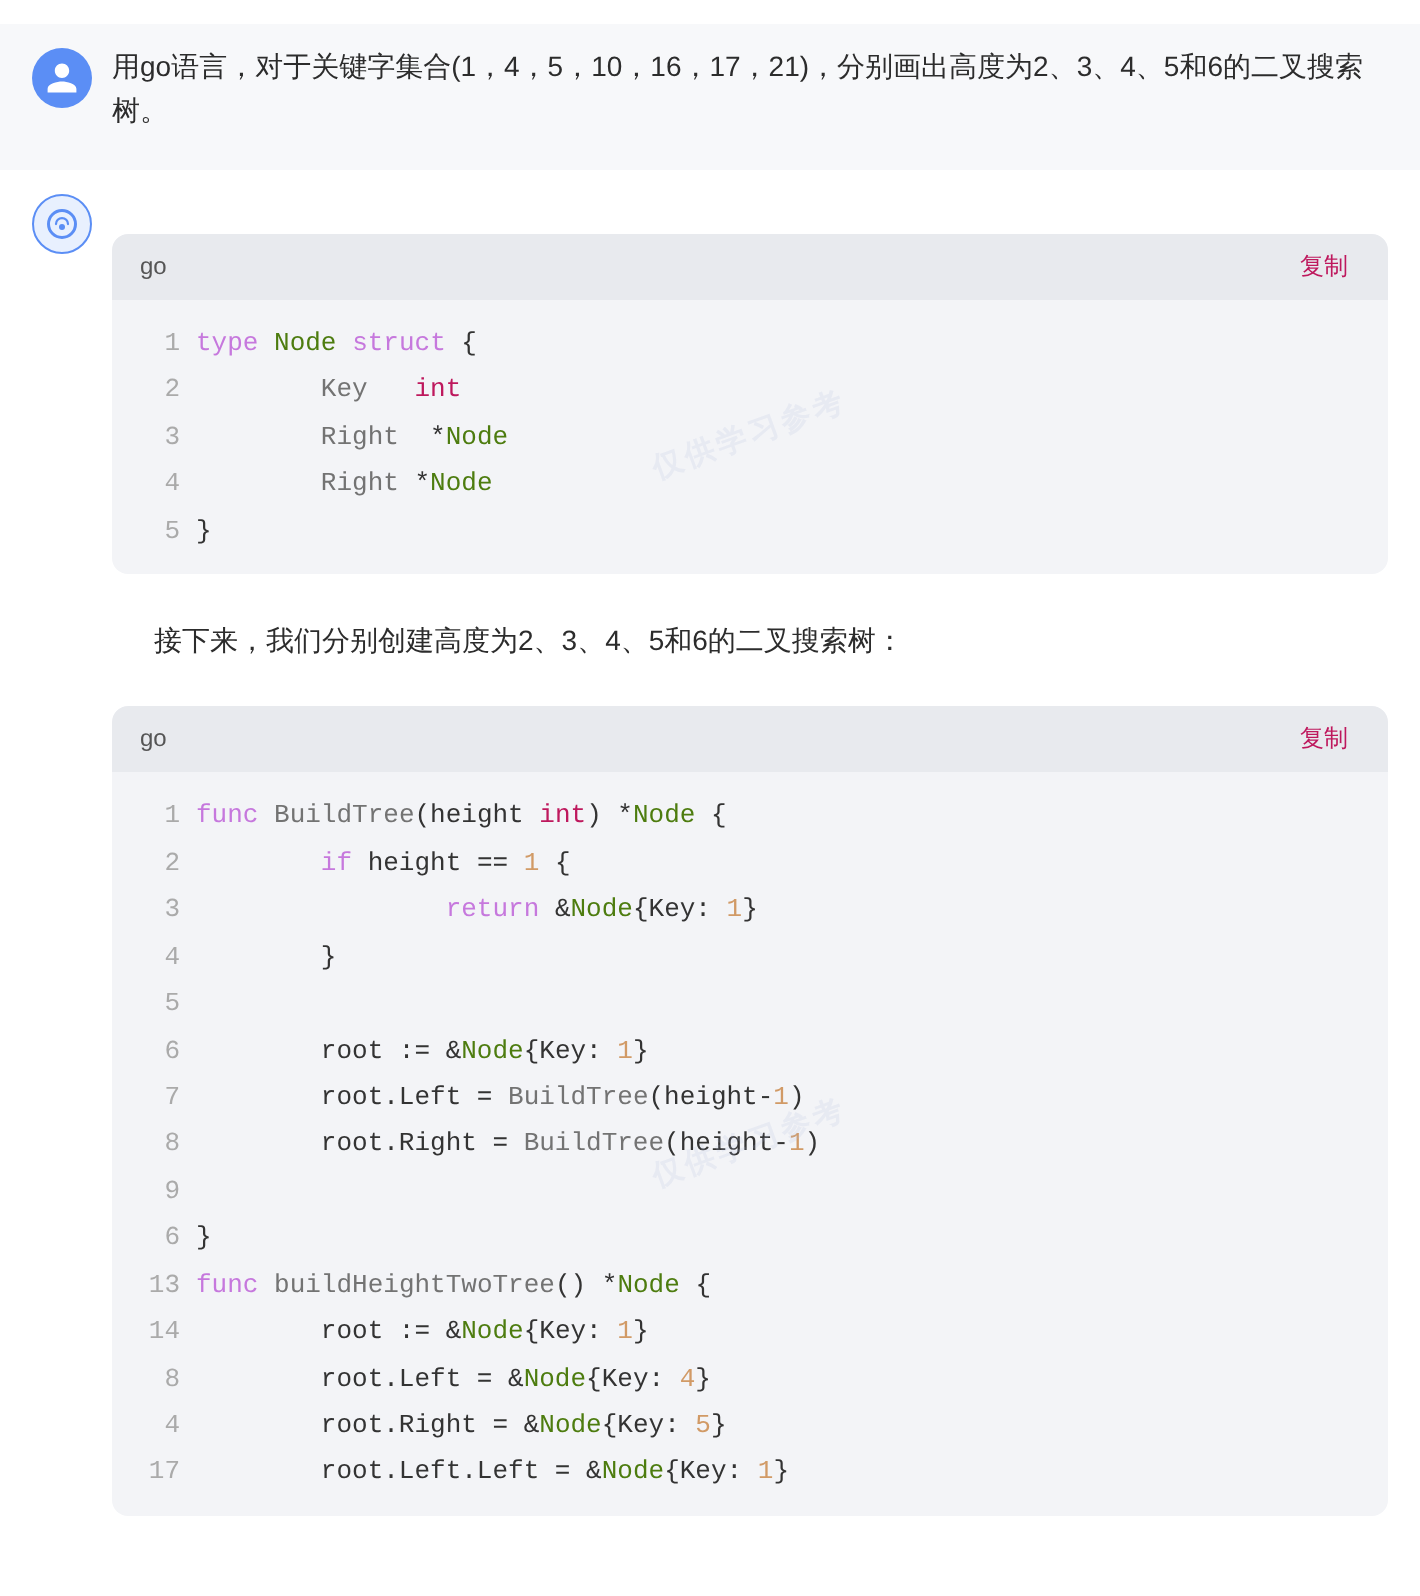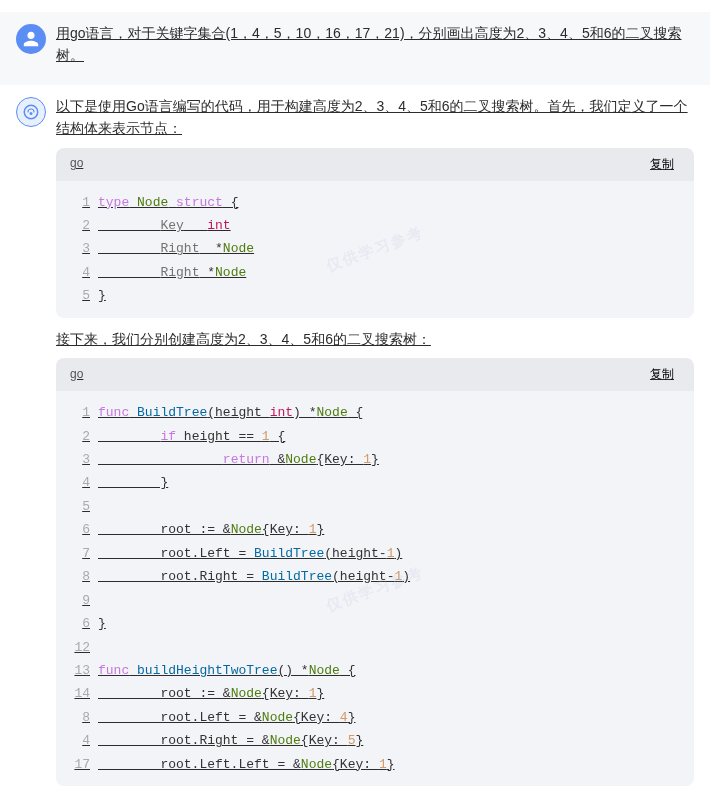--- a/index.html
+++ b/index.html
@@ -43,47 +43,46 @@
       border: 1.5px solid #5b8ef5;
     }
     .avatar svg {
       width: 18px;
       height: 18px;
     }
     .message-content {
       flex: 1;
       line-height: 1.6;
       color: #2c2c2c;
-      text-decoration: underline;
     }
     .message-content p {
       margin-bottom: 8px;
     }
     .code-block {
       background: #f3f4f7;
       border-radius: 8px;
-      margin: 8px 0;
+      margin: 22px 0;
       overflow: hidden;
     }
     .code-header {
       display: flex;
       justify-content: space-between;
       align-items: center;
       padding: 6px 14px;
       background: #e8eaee;
       border-radius: 8px 8px 0 0;
     }
     .code-lang {
       font-size: 12px;
       color: #555;
       font-weight: 500;
     }
     .copy-btn {
       font-size: 12px;
-      color: #000000;
+      color: #be185d;
       background: none;
       border: none;
       cursor: pointer;
       padding: 2px 6px;
     }
     .code-body {
       padding: 10px 14px;
       overflow-x: auto;
       position: relative;
     }
@@ -108,21 +107,21 @@
     }
     .code-line {
       color: #333;
     }
     
     .kw { color: #c678dd; }
     .type-name { color: #4d7c0f; }
     .field { color: #737373; }
     .builtin { color: #be185d; }
     .num { color: #d19a66; }
-    .fn { color: #0369a1; }
+    .fn { color: #737373; }
 
     .watermark-bg {
       position: relative;
     }
     .watermark-text {
       position: absolute;
       top: 0; left: 0; right: 0; bottom: 0;
       display: flex;
       align-items: center;
       justify-content: center;
@@ -158,21 +157,20 @@
   <div class="message-row assistant">
     <div class="avatar assistant-avatar">
       <svg viewBox="0 0 24 24" fill="none">
         <circle cx="12" cy="12" r="9" stroke="#5b8ef5" stroke-width="2" fill="#e8f0fe"></circle>
         <path d="M8 12c0-2.2 1.8-4 4-4s4 1.8 4 4" stroke="#5b8ef5" stroke-width="1.5" stroke-linecap="round"></path>
         <circle cx="12" cy="14" r="2" fill="#5b8ef5"></circle>
       </svg>
     </div>
     <div class="message-content">
 
-      <p>以下是使用Go语言编写的代码，用于构建高度为2、3、4、5和6的二叉搜索树。首先，我们定义了一个结构体来表示节点：</p>
 
       <div class="code-block watermark-bg">
         <div class="code-header">
           <span class="code-lang">go</span>
           <button class="copy-btn">复制</button>
         </div>
         <div class="code-body">
           <div class="watermark-text">
               <span class="wm">仅供学习参考</span>
             </div>
@@ -196,21 +194,21 @@
             </tr>
             <tr>
               <td class="line-num">5</td>
               <td class="code-line">}</td>
             </tr>
           </tbody>
             </table>
         </div>
       </div>
 
-      <p style="margin-top:10px;">接下来，我们分别创建高度为2、3、4、5和6的二叉搜索树：</p>
+      <p style="margin-top:10px;margin-left:21px;">接下来，我们分别创建高度为2、3、4、5和6的二叉搜索树：</p>
 
       <div class="code-block watermark-bg">
         <div class="code-header">
           <span class="code-lang">go</span>
           <button class="copy-btn">复制</button>
         </div>
         <div class="code-body">
           <div class="watermark-text">
               <span class="wm">仅供学习参考</span>
             </div>
@@ -250,24 +248,20 @@
             </tr>
             <tr>
               <td class="line-num">9</td>
               <td class="code-line"></td>
             </tr>
             <tr>
               <td class="line-num">6</td>
               <td class="code-line">}</td>
             </tr>
             <tr>
-              <td class="line-num">12</td>
-              <td class="code-line"></td>
-            </tr>
-            <tr>
               <td class="line-num">13</td>
               <td class="code-line"><span class="kw">func</span> <span class="fn">buildHeightTwoTree</span>() *<span class="type-name">Node</span> {</td>
             </tr>
             <tr>
               <td class="line-num">14</td>
               <td class="code-line">        root := &amp;<span class="type-name">Node</span>{Key: <span class="num">1</span>}</td>
             </tr>
             <tr>
               <td class="line-num">8</td>
               <td class="code-line">        root.Left = &amp;<span class="type-name">Node</span>{Key: <span class="num">4</span>}</td>

